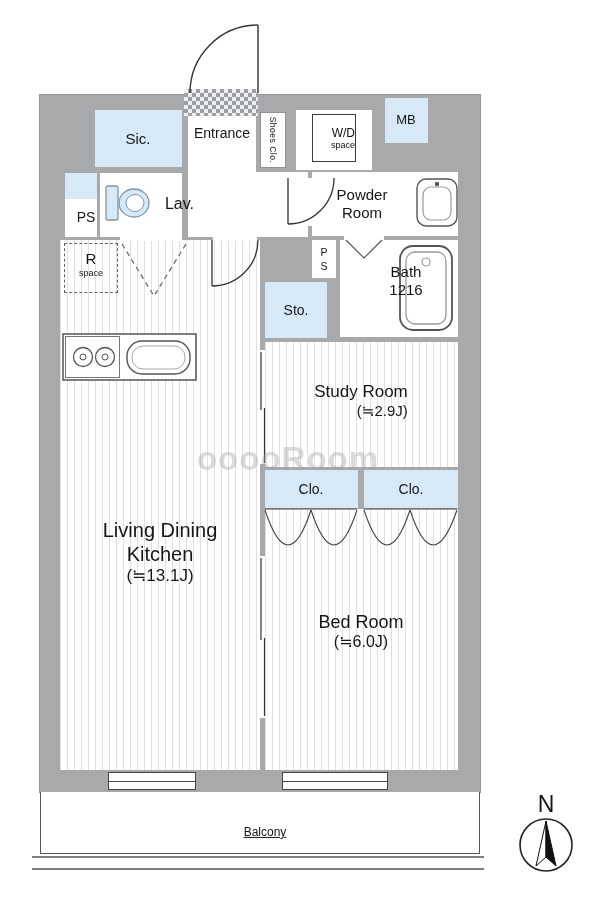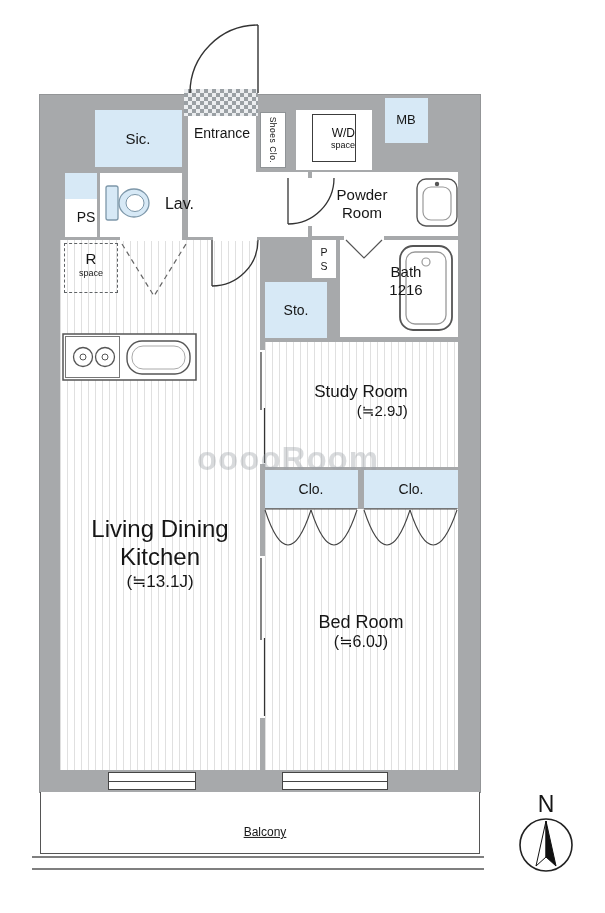--- a/index.html
+++ b/index.html
@@ -35,21 +35,21 @@
   .lbl-ps   { left:81px; top:217px; font-size:14px;padding-left:10px; }
   .lbl-powder { left:362px; top:204px; font-size:15px; }
   .lbl-rspace { left:91px; top:264px; }
   .lbl-rspace .l1 { font-size:15px; } .lbl-rspace .l2 { font-size:9px; }
   .lbl-psshaft { left:324px; top:259px; font-size:10.5px; line-height:1.35; }
   .lbl-bath { left:369px; top:281px; font-size:15px;margin-left:37px; }
   .lbl-sto  { left:296px; top:310px; font-size:14px; }
   .lbl-study { left:361px; top:401px;text-align:right; } .lbl-study .l1{font-size:17px;} .lbl-study .l2{font-size:15px;}
   .lbl-clo-l { left:311px; top:489px; font-size:14px; }
   .lbl-clo-r { left:411px; top:489px; font-size:14px; }
-  .lbl-ldk { left:160px; top:553px; } .lbl-ldk .l1{font-size:24px;} .lbl-ldk .l2{font-size:17px;}
+  .lbl-ldk { left:160px; top:553px; } .lbl-ldk .l1{font-size:20px;} .lbl-ldk .l2{font-size:17px;}
   .lbl-bed { left:361px; top:632px; } .lbl-bed .l1{font-size:18px;} .lbl-bed .l2{font-size:16px;}
   .lbl-balcony { left:265px; top:832px; font-size:12px;text-decoration:underline; }
   .lbl-n { left:546px; top:805px; font-size:23px; }
   .watermark { left:288px; top:459px; font-size:33px; font-weight:bold; letter-spacing:1px;
                color:#9aa0a6; opacity:.38; }
 </style>
 </head>
 <body>
 
 <div class="canvas">

